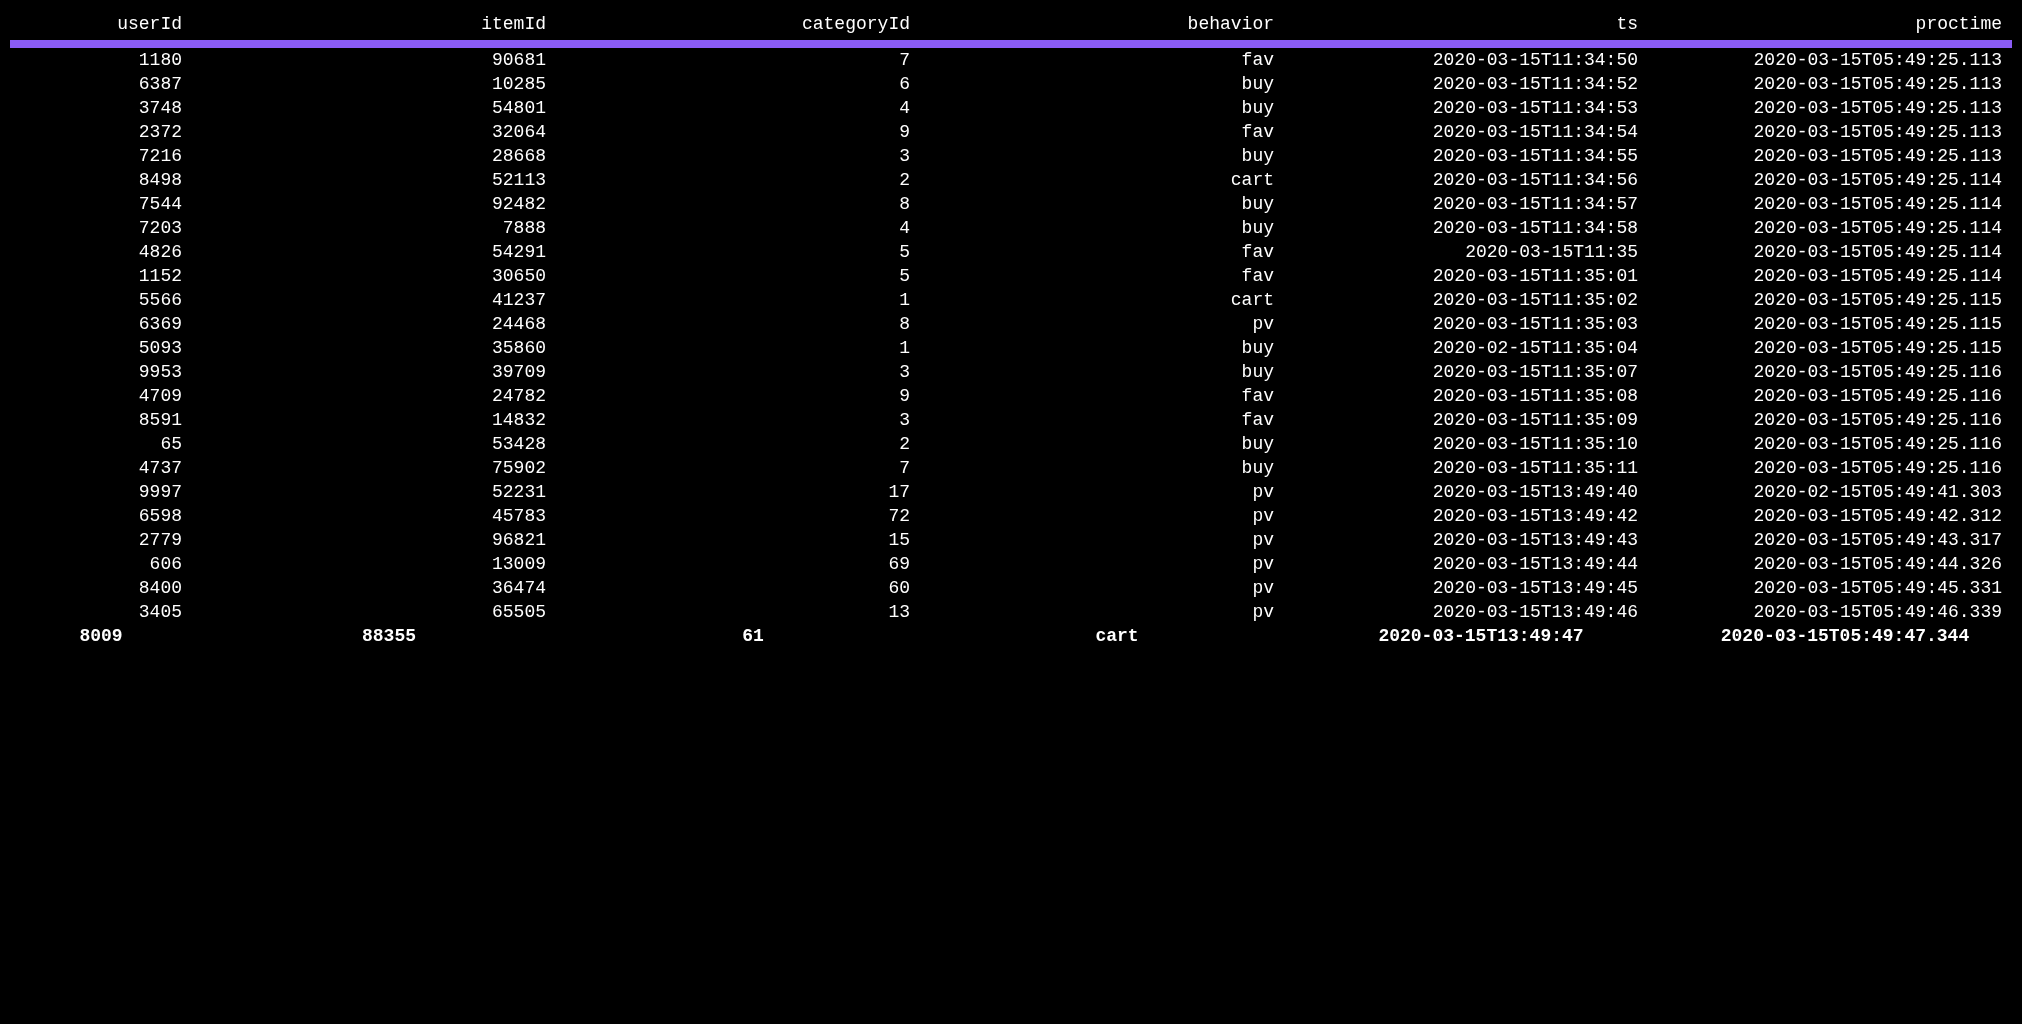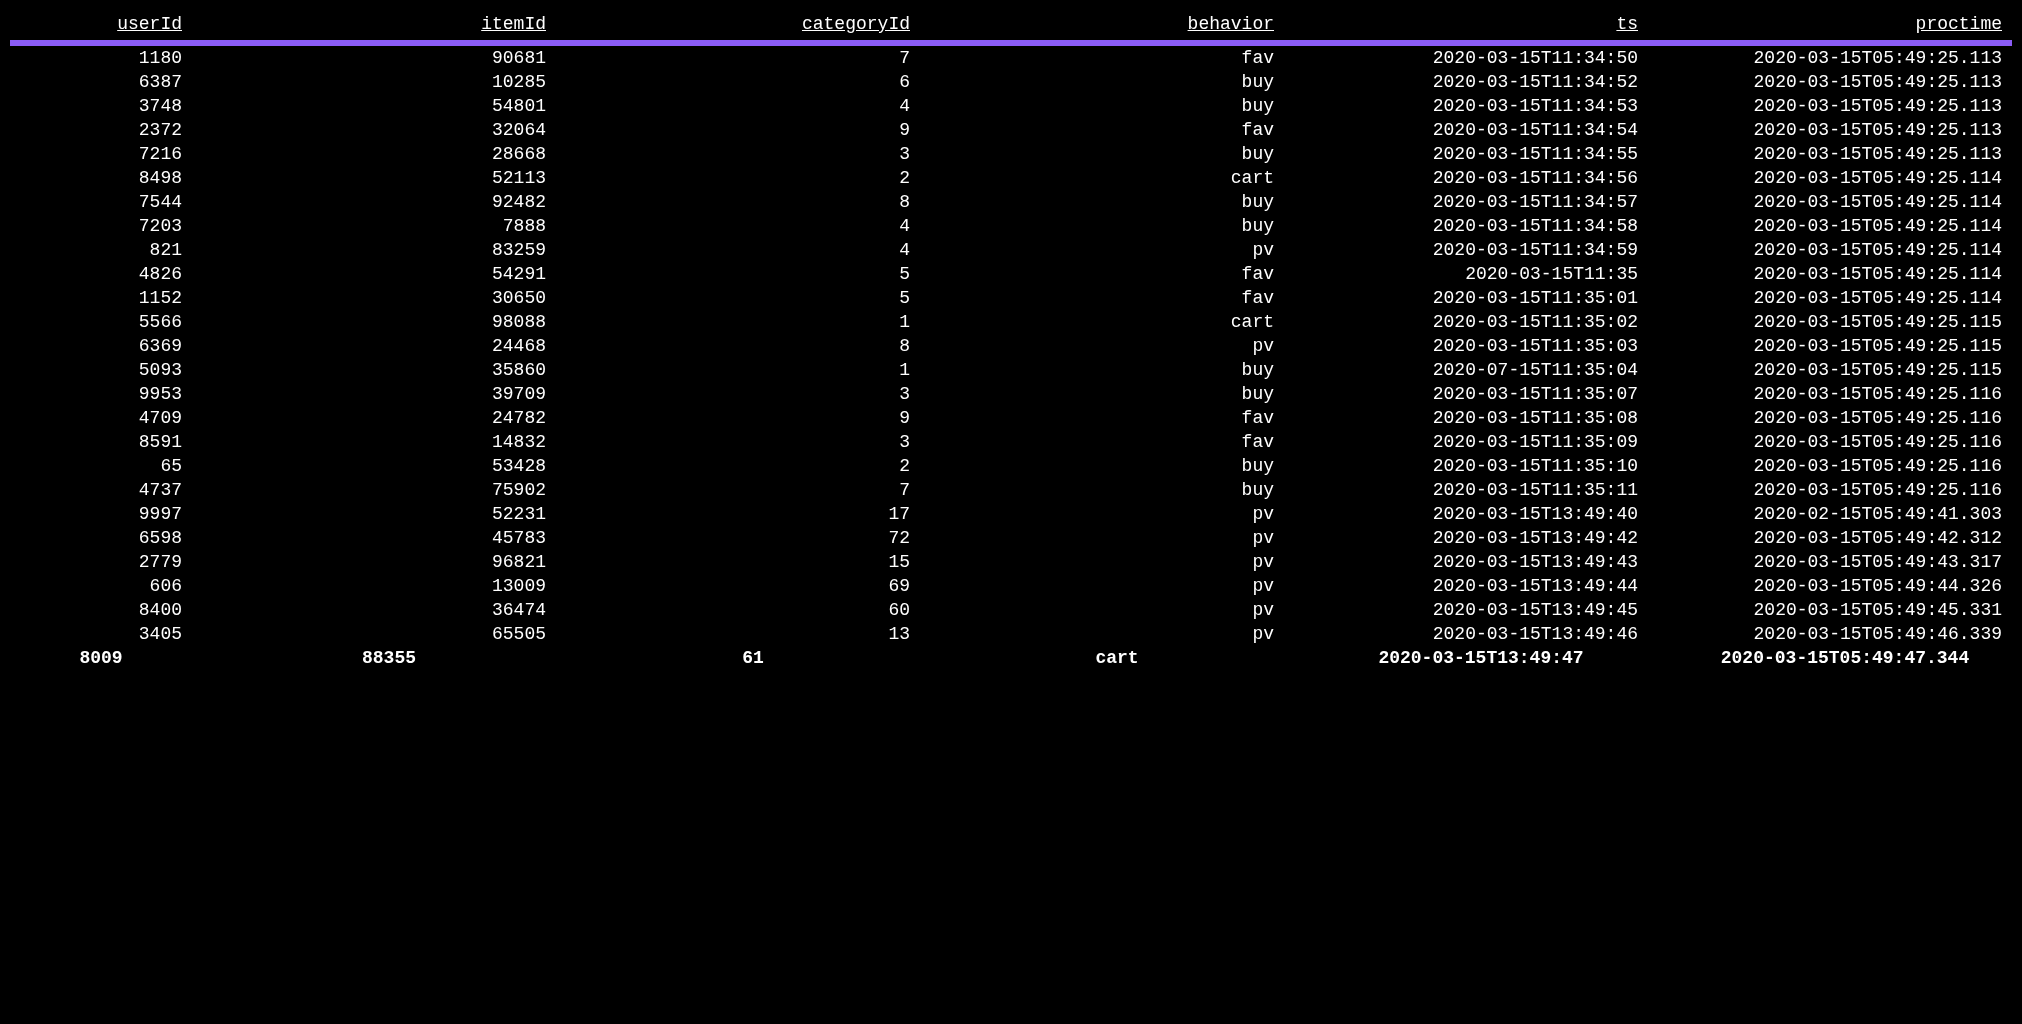--- a/index.html
+++ b/index.html
@@ -16,24 +16,23 @@
       width: 2022px;
     }
     table {
       border-collapse: collapse;
       width: 100%;
       table-layout: fixed;
     }
     th {
       text-align: right;
       padding: 4px 10px 6px 10px;
-      border-bottom: 6px solid #8b5cf6;
+      border-bottom: 8px solid #8b5cf6;
       font-weight: normal;
       white-space: nowrap;
-      text-decoration: underline;
     }
     td {
       text-align: right;
       padding: 2px 10px;
       white-space: nowrap;
     }
     .col-userId { width: 140px; }
     .col-itemId { width: 280px; }
     .col-categoryId { width: 280px; }
     .col-behavior { width: 280px; margin-top: 10px; }
@@ -120,65 +119,57 @@
       </tr>
       <tr>
         <td>7203</td>
         <td>7888</td>
         <td>4</td>
         <td>buy</td>
         <td>2020-03-15T11:34:58</td>
         <td>2020-03-15T05:49:25.114</td>
       </tr>
       <tr>
-        <td>821</td>
-        <td>83259</td>
-        <td>4</td>
-        <td>pv</td>
-        <td>2020-03-15T11:34:59</td>
-        <td>2020-03-15T05:49:25.114</td>
-      </tr>
-      <tr>
         <td>4826</td>
         <td>54291</td>
         <td>5</td>
         <td>fav</td>
         <td>2020-03-15T11:35</td>
         <td>2020-03-15T05:49:25.114</td>
       </tr>
       <tr>
         <td>1152</td>
         <td>30650</td>
         <td>5</td>
         <td>fav</td>
         <td>2020-03-15T11:35:01</td>
         <td>2020-03-15T05:49:25.114</td>
       </tr>
       <tr>
         <td>5566</td>
-        <td>98088</td>
+        <td>41237</td>
         <td>1</td>
         <td>cart</td>
         <td>2020-03-15T11:35:02</td>
         <td>2020-03-15T05:49:25.115</td>
       </tr>
       <tr>
         <td>6369</td>
         <td>24468</td>
         <td>8</td>
         <td>pv</td>
         <td>2020-03-15T11:35:03</td>
         <td>2020-03-15T05:49:25.115</td>
       </tr>
       <tr>
         <td>5093</td>
         <td>35860</td>
         <td>1</td>
         <td>buy</td>
-        <td>2020-07-15T11:35:04</td>
+        <td>2020-02-15T11:35:04</td>
         <td>2020-03-15T05:49:25.115</td>
       </tr>
       <tr>
         <td>9953</td>
         <td>39709</td>
         <td>3</td>
         <td>buy</td>
         <td>2020-03-15T11:35:07</td>
         <td>2020-03-15T05:49:25.116</td>
       </tr>

